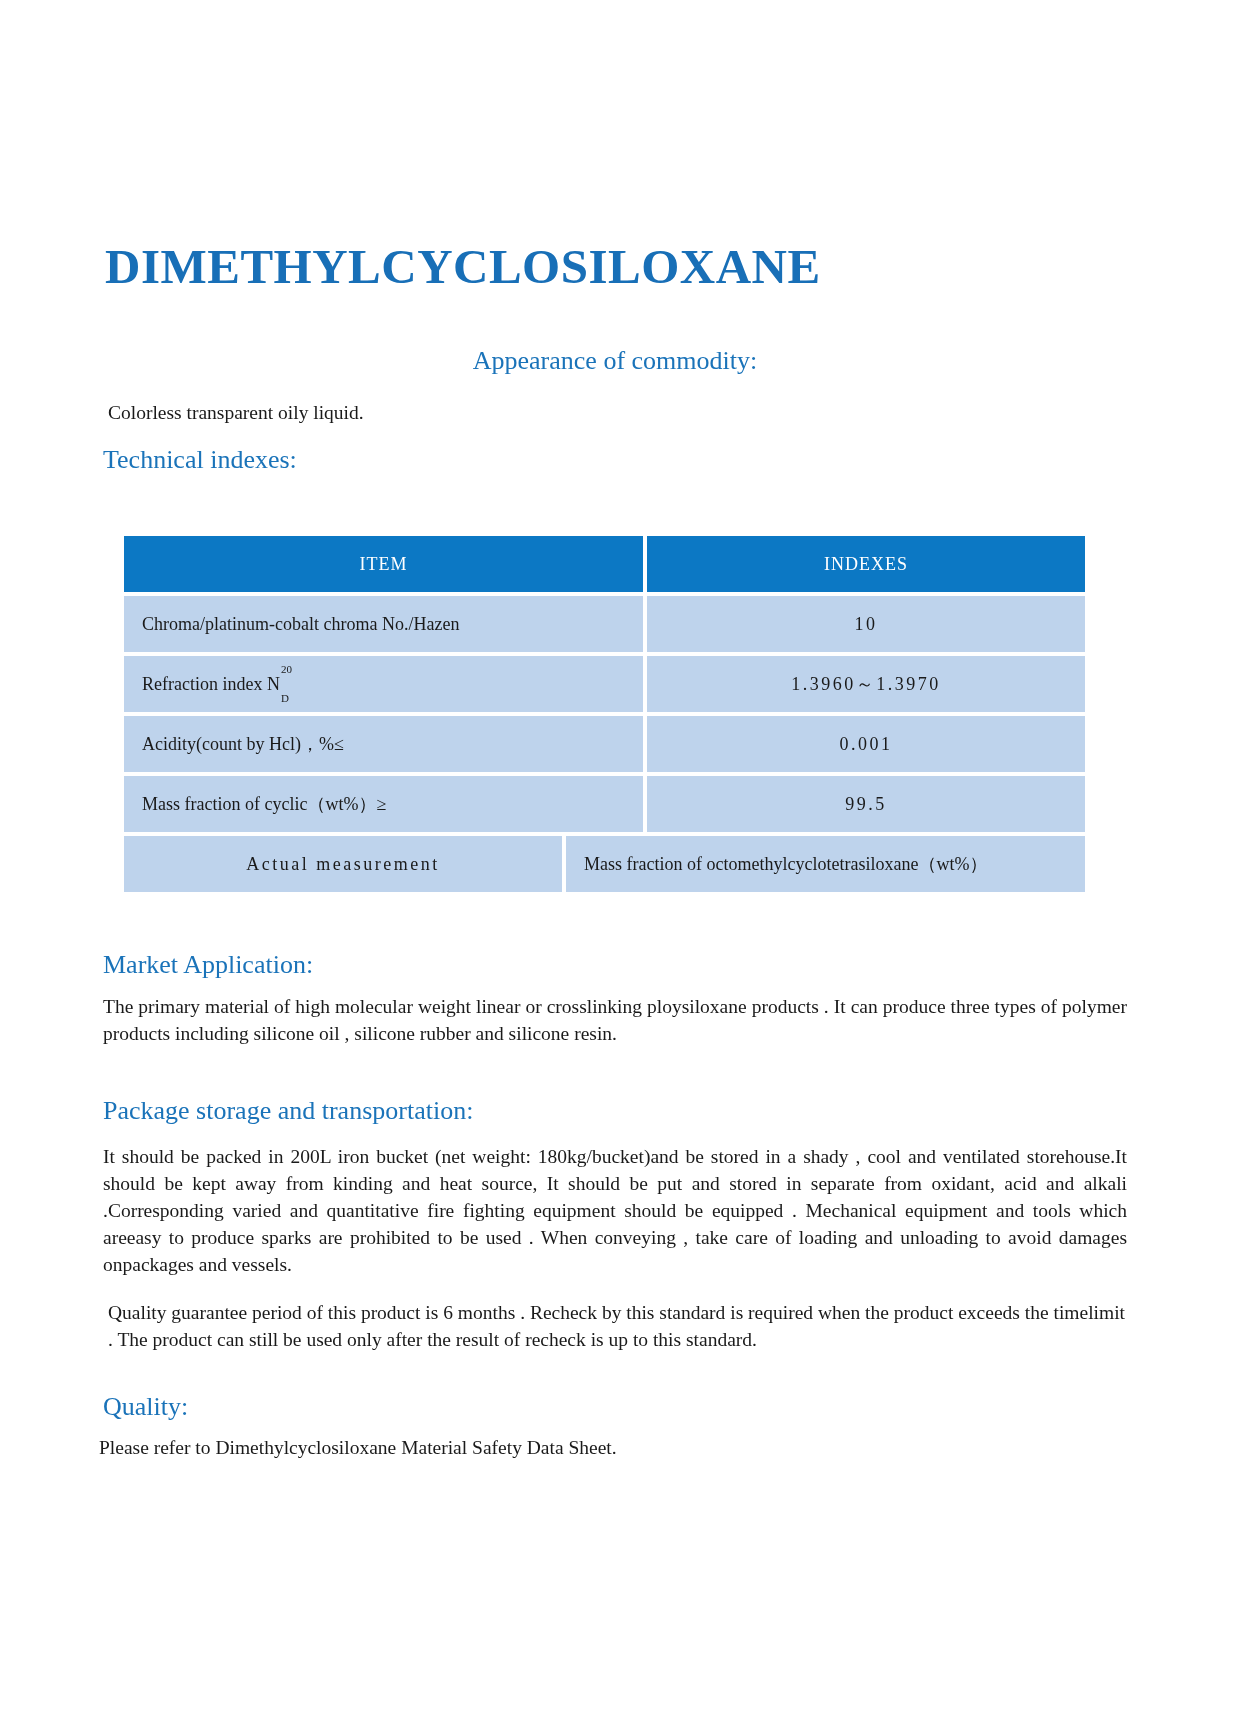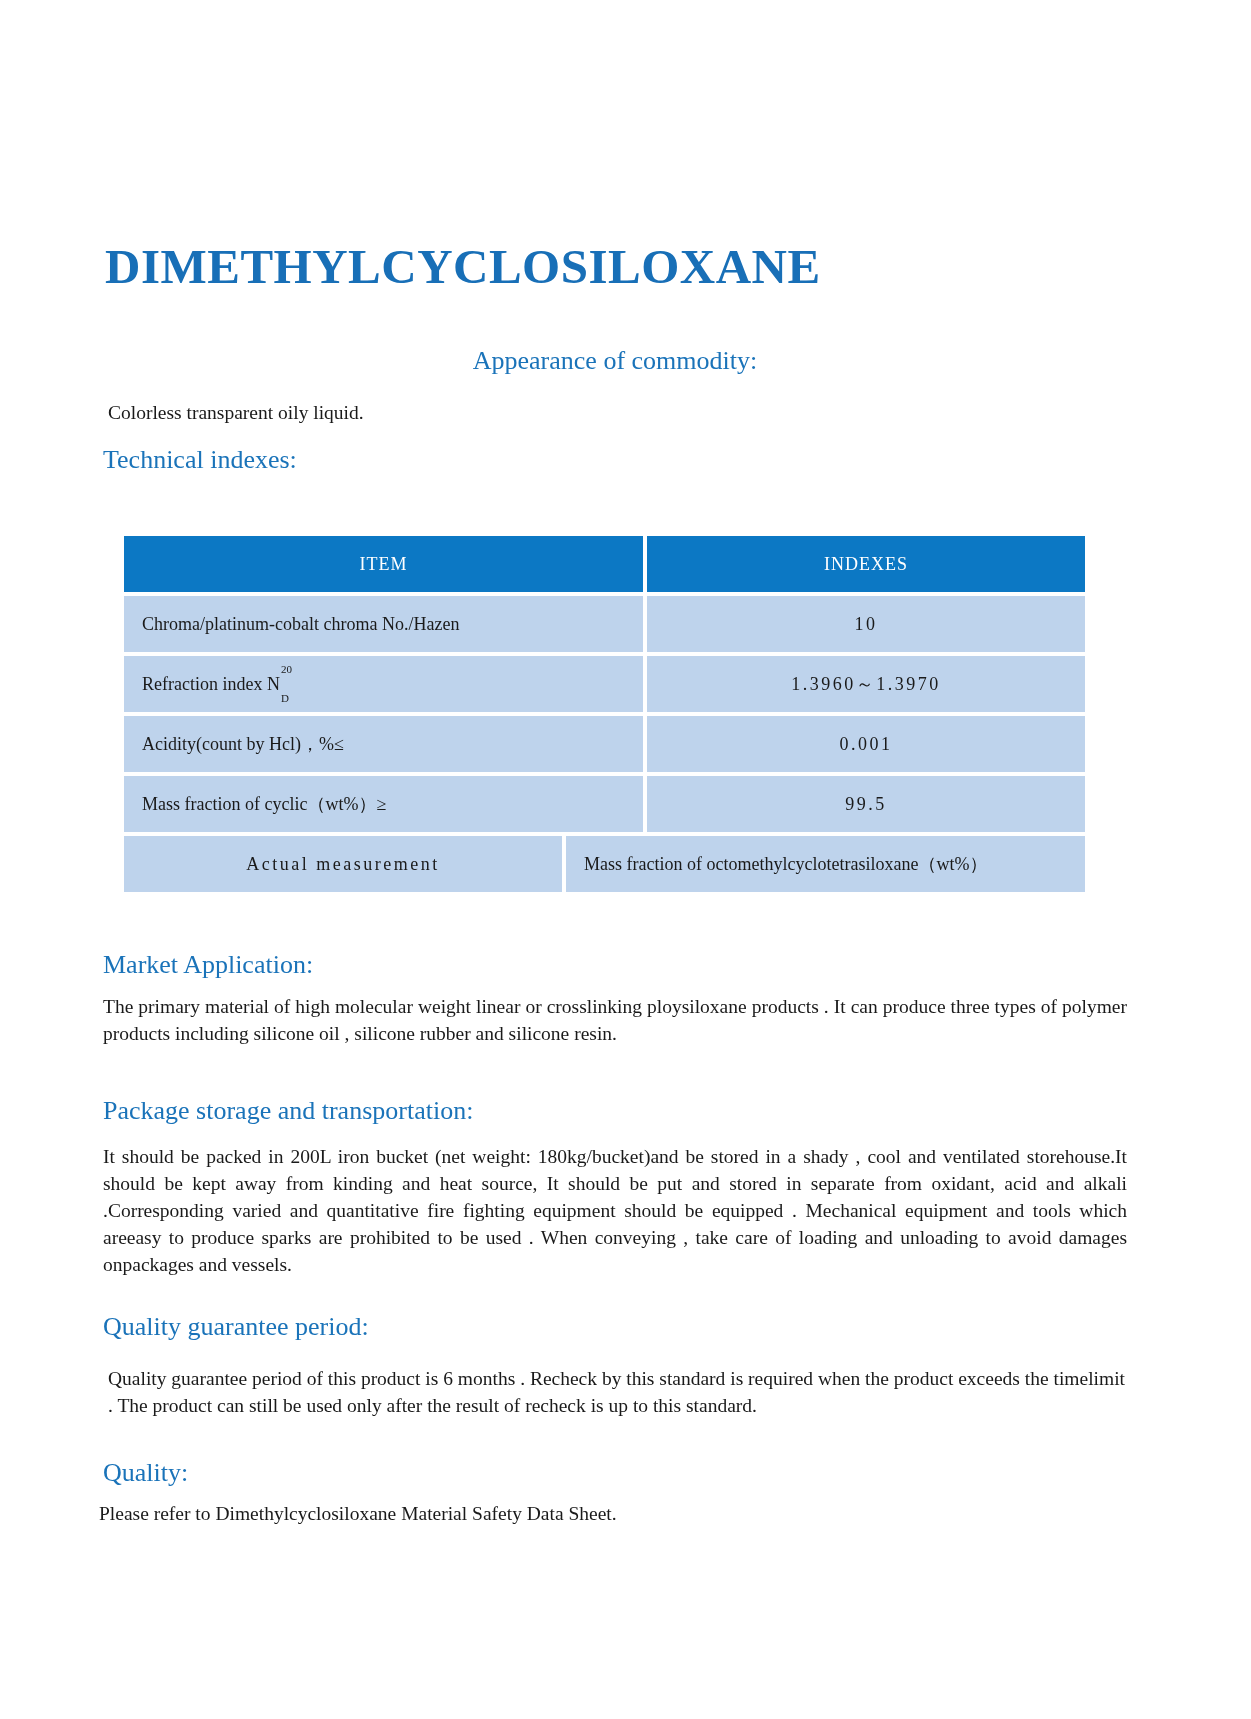--- a/index.html
+++ b/index.html
@@ -147,19 +147,18 @@
       <div class="cell cell-item">Mass fraction of octomethylcyclotetrasiloxane（wt%）</div>
     </div>
   </div>
 
   <h2 class="sec sec-market">Market Application:</h2>
   <p class="body-text market-body">The primary material of high molecular weight linear or crosslinking ploysiloxane products . It can produce three types of polymer products including silicone oil , silicone rubber and silicone resin.</p>
 
   <h2 class="sec sec-package">Package storage and transportation:</h2>
   <p class="body-text package-body">It should be packed in 200L iron bucket (net weight: 180kg/bucket)and be stored in a shady , cool and ventilated storehouse.It should be kept away from kinding and heat source, It should be put and stored in separate from oxidant, acid and alkali .Corresponding varied and quantitative fire fighting equipment should be equipped . Mechanical equipment and tools which areeasy to produce sparks are prohibited to be used . When conveying , take care of loading and unloading to avoid damages onpackages and vessels.</p>
 
-  <h2 class="sec sec-quality">Quality guarantee period:</h2>
   <p class="body-text quality-body">Quality guarantee period of this product is 6 months . Recheck by this standard is required when the product exceeds the timelimit . The product can still be used only after the result of recheck is up to this standard.</p>
 
   <h2 class="sec sec-safety">Quality:</h2>
   <p class="body-text safety-body">Please refer to Dimethylcyclosiloxane Material Safety Data Sheet.</p>
 
 </div>
 
 </body></html>

